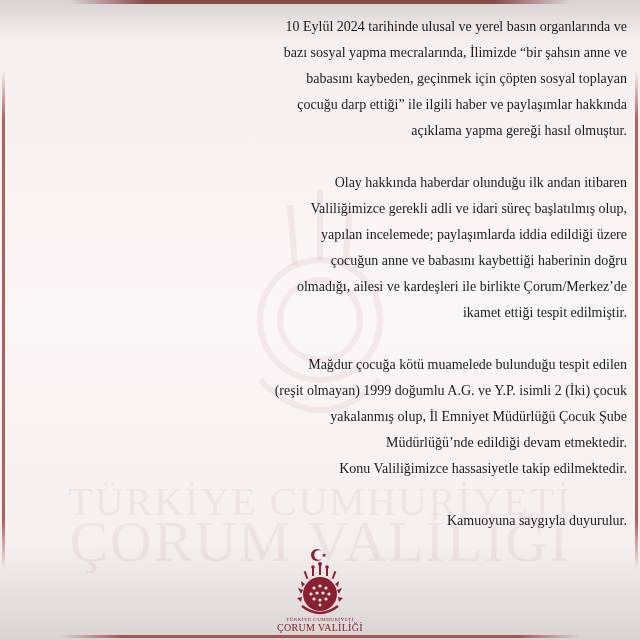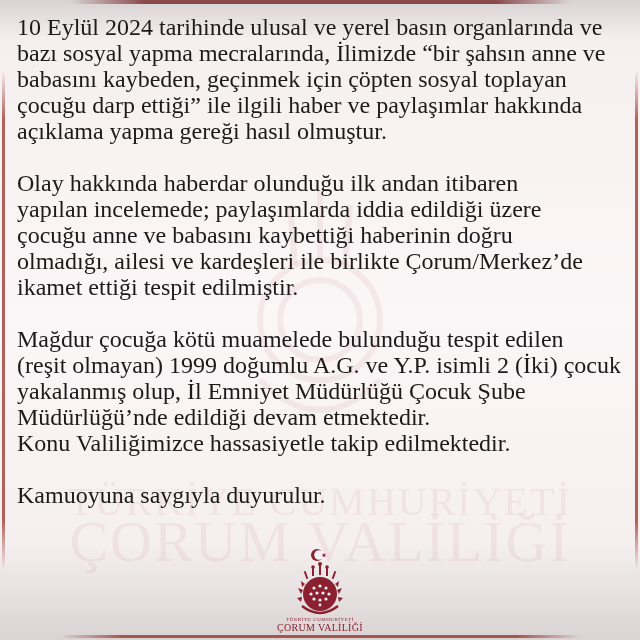--- a/index.html
+++ b/index.html
@@ -37,21 +37,21 @@
       letter-spacing: 2px; white-space: nowrap;
     }
     .wm1 { top: 478px; font-size: 40px; }
     .wm2 { top: 508px; font-size: 58px; }
     .wm-emblem {
       position: absolute; left: 240px; top: 150px; width: 160px; height: 310px;
     }
     .content {
       position: absolute; left: 17px; top: 14px; width: 610px;
       color: #1c1a1b;
-      font-size: 24px; line-height: 26px;
+      font-size: 14px; line-height: 26px; text-align: right;
     }
     .para { margin: 0 0 26px 0; }
     .line { display: block; white-space: nowrap; }
     .logo {
       position: absolute; left: 284px; top: 548px; width: 72px; height: 90px;
     }
     .logo-caption-small {
       position: absolute; left: 0; right: 0; top: 617px; text-align: center;
       font-size: 5px; color: #8a2030; letter-spacing: 0.5px;
     }
@@ -86,22 +86,23 @@
   <div class="content">
     <p class="para">
       <span class="line">10 Eylül 2024 tarihinde ulusal ve yerel basın organlarında ve</span>
       <span class="line">bazı sosyal yapma mecralarında, İlimizde “bir şahsın anne ve</span>
       <span class="line">babasını kaybeden, geçinmek için çöpten sosyal toplayan</span>
       <span class="line">çocuğu darp ettiği” ile ilgili haber ve paylaşımlar hakkında</span>
       <span class="line">açıklama yapma gereği hasıl olmuştur.</span>
     </p>
     <p class="para">
       <span class="line">Olay hakkında haberdar olunduğu ilk andan itibaren</span>
+      <span class="line">Valiliğimizce gerekli adli ve idari süreç başlatılmış olup,</span>
       <span class="line">yapılan incelemede; paylaşımlarda iddia edildiği üzere</span>
-      <span class="line">çocuğu anne ve babasını kaybettiği haberinin doğru</span>
+      <span class="line">çocuğun anne ve babasını kaybettiği haberinin doğru</span>
       <span class="line">olmadığı, ailesi ve kardeşleri ile birlikte Çorum/Merkez’de</span>
       <span class="line">ikamet ettiği tespit edilmiştir.</span>
     </p>
     <p class="para">
       <span class="line">Mağdur çocuğa kötü muamelede bulunduğu tespit edilen</span>
       <span class="line">(reşit olmayan) 1999 doğumlu A.G. ve Y.P. isimli 2 (İki) çocuk</span>
       <span class="line">yakalanmış olup, İl Emniyet Müdürlüğü Çocuk Şube</span>
       <span class="line">Müdürlüğü’nde edildiği devam etmektedir.</span>
       <span class="line">Konu Valiliğimizce hassasiyetle takip edilmektedir.</span>
     </p>

